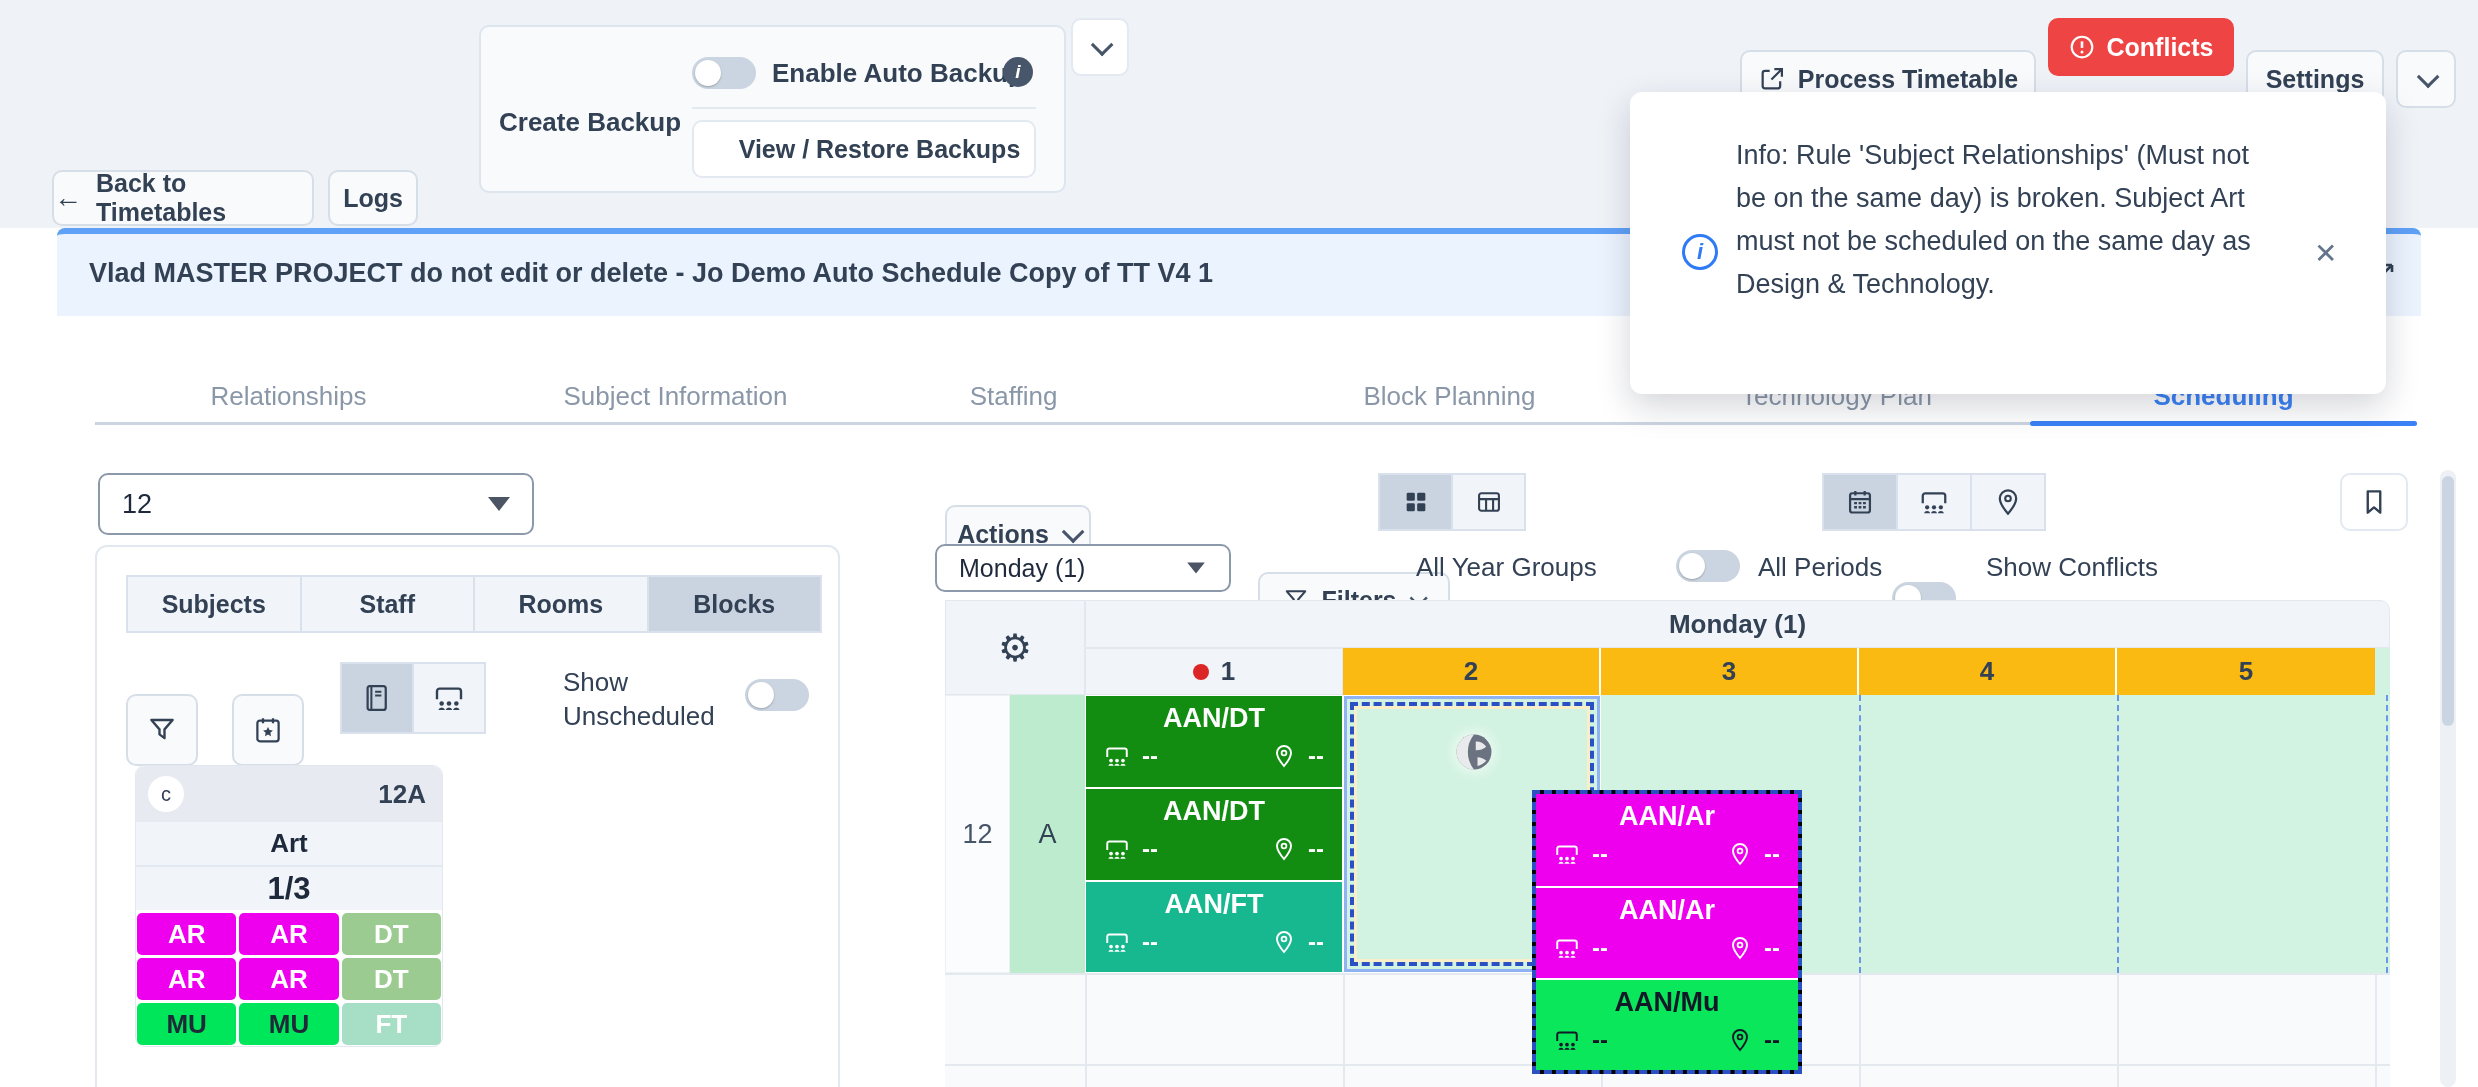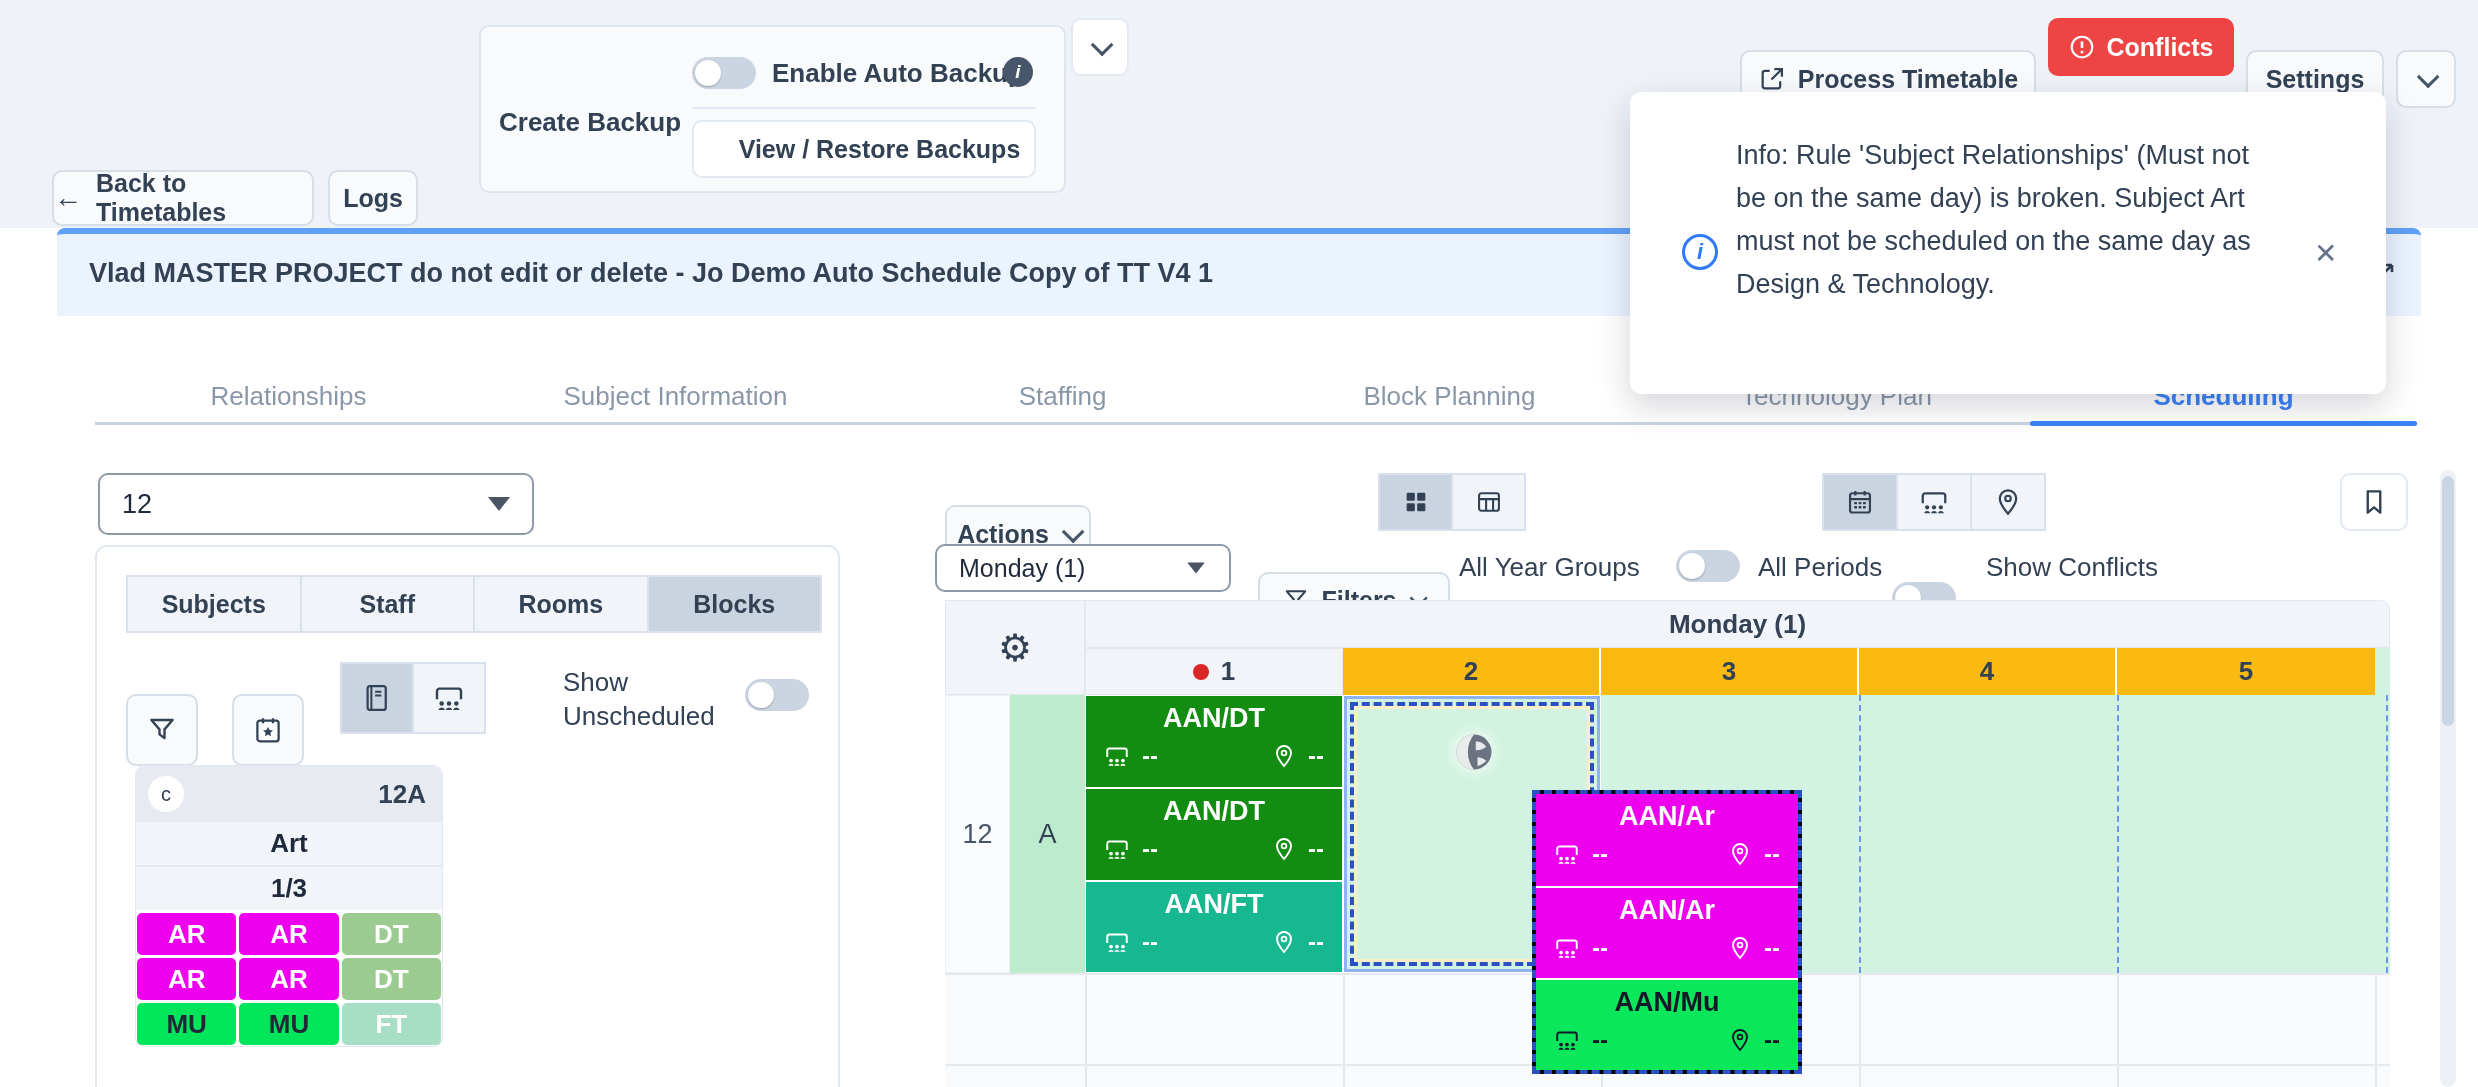--- a/index.html
+++ b/index.html
@@ -165,21 +165,21 @@
         </svg>
       </div>
   </div>
 
   <div class="tab" style="left:95px;width:387px;">
       <span>Relationships</span>
     </div>
   <div class="tab" style="left:482px;width:387px;">
       <span>Subject Information</span>
     </div>
-  <div class="tab" style="left:869px;width:387px;">
+  <div class="tab" style="left:820px;width:387px;">
       <span>Staffing</span>
     </div>
   <div class="tab" style="left:1256px;width:387px;">
       <span>Block Planning</span>
     </div>
   <div class="tab" style="left:1643px;width:387px;">
       <span>Technology Plan</span>
     </div>
   <div class="tab on" style="left:2030px;width:387px;">
       <span>Scheduling</span>
@@ -244,21 +244,21 @@
     <div class="abs tgl" style="left:648px;top:132px;">
         <div class="knob"></div>
       </div>
 
     <div class="abs" style="left:38px;top:218px;width:308px;border:1px solid #E2E8F0;border-radius:10px;background:#fff;">
       <div style="position:relative;height:56px;background:#E7EBF1;border-radius:9px 9px 0 0;">
         <div style="position:absolute;left:12px;top:10px;width:36px;height:36px;border-radius:50%;background:#fff;display:flex;align-items:center;justify-content:center;font-size:20px;color:#334155;">c</div>
         <div style="position:absolute;right:16px;top:13px;font-size:26px;font-weight:700;color:#334155;">12A</div>
       </div>
       <div style="height:43px;background:#F1F5F9;border-bottom:2px solid #E2E8F0;display:flex;align-items:center;justify-content:center;font-size:26px;font-weight:700;color:#1E293B;">Art</div>
-      <div style="height:43px;background:#F1F5F9;display:flex;align-items:center;justify-content:center;font-size:26px;font-weight:700;color:#1E293B;">1/3</div>
+      <div style="height:43px;background:#F1F5F9;display:flex;align-items:center;justify-content:center;font-size:31px;font-weight:700;color:#1E293B;">1/3</div>
       <div style="display:grid;grid-template-columns:1fr 1fr 1fr;gap:3px;padding:3px 1px 1px 1px;">
         <div class="mini-cell" style="background:#EE00EE;color:#fff;height:42px;">AR</div>
         <div class="mini-cell" style="background:#EE00EE;color:#fff;height:42px;">AR</div>
         <div class="mini-cell" style="background:#9BCB90;color:#fff;height:42px;">DT</div>
         <div class="mini-cell" style="background:#EE00EE;color:#fff;height:42px;">AR</div>
         <div class="mini-cell" style="background:#EE00EE;color:#fff;height:42px;">AR</div>
         <div class="mini-cell" style="background:#9BCB90;color:#fff;height:42px;">DT</div>
         <div class="mini-cell" style="background:#00E65B;color:#1F2937;height:42px;">MU</div>
         <div class="mini-cell" style="background:#00E65B;color:#1F2937;height:42px;">MU</div>
         <div class="mini-cell" style="background:#A6DFC6;color:#fff;height:42px;">FT</div>
@@ -323,21 +323,21 @@
   </div>
   <div class="abs btn plain" style="left:1258px;top:540px;width:192px;height:56px;gap:12px;color:#334155;">
     <span class="icon">
         <svg width="26" height="26">
           <use href="#i-funnel"></use>
         </svg>
       </span>
     <span>Filters</span>
     <span class="chev" style="transform:rotate(45deg) scale(.8) translateY(-3px);"></span>
   </div>
-  <div class="abs" style="left:1459px;top:552px;font-size:26px;color:#334155;">All Year Groups</div>
+  <div class="abs" style="left:1416px;top:552px;font-size:26px;color:#334155;">All Year Groups</div>
   <div class="abs tgl" style="left:1676px;top:550px;">
       <div class="knob"></div>
     </div>
   <div class="abs" style="left:1758px;top:552px;font-size:26px;color:#334155;">All Periods</div>
   <div class="abs tgl" style="left:1892px;top:550px;">
       <div class="knob"></div>
     </div>
   <div class="abs" style="left:1986px;top:552px;font-size:26px;color:#334155;">Show Conflicts</div>
   <div class="abs tgl" style="left:2168px;top:550px;">
       <div class="knob"></div>

